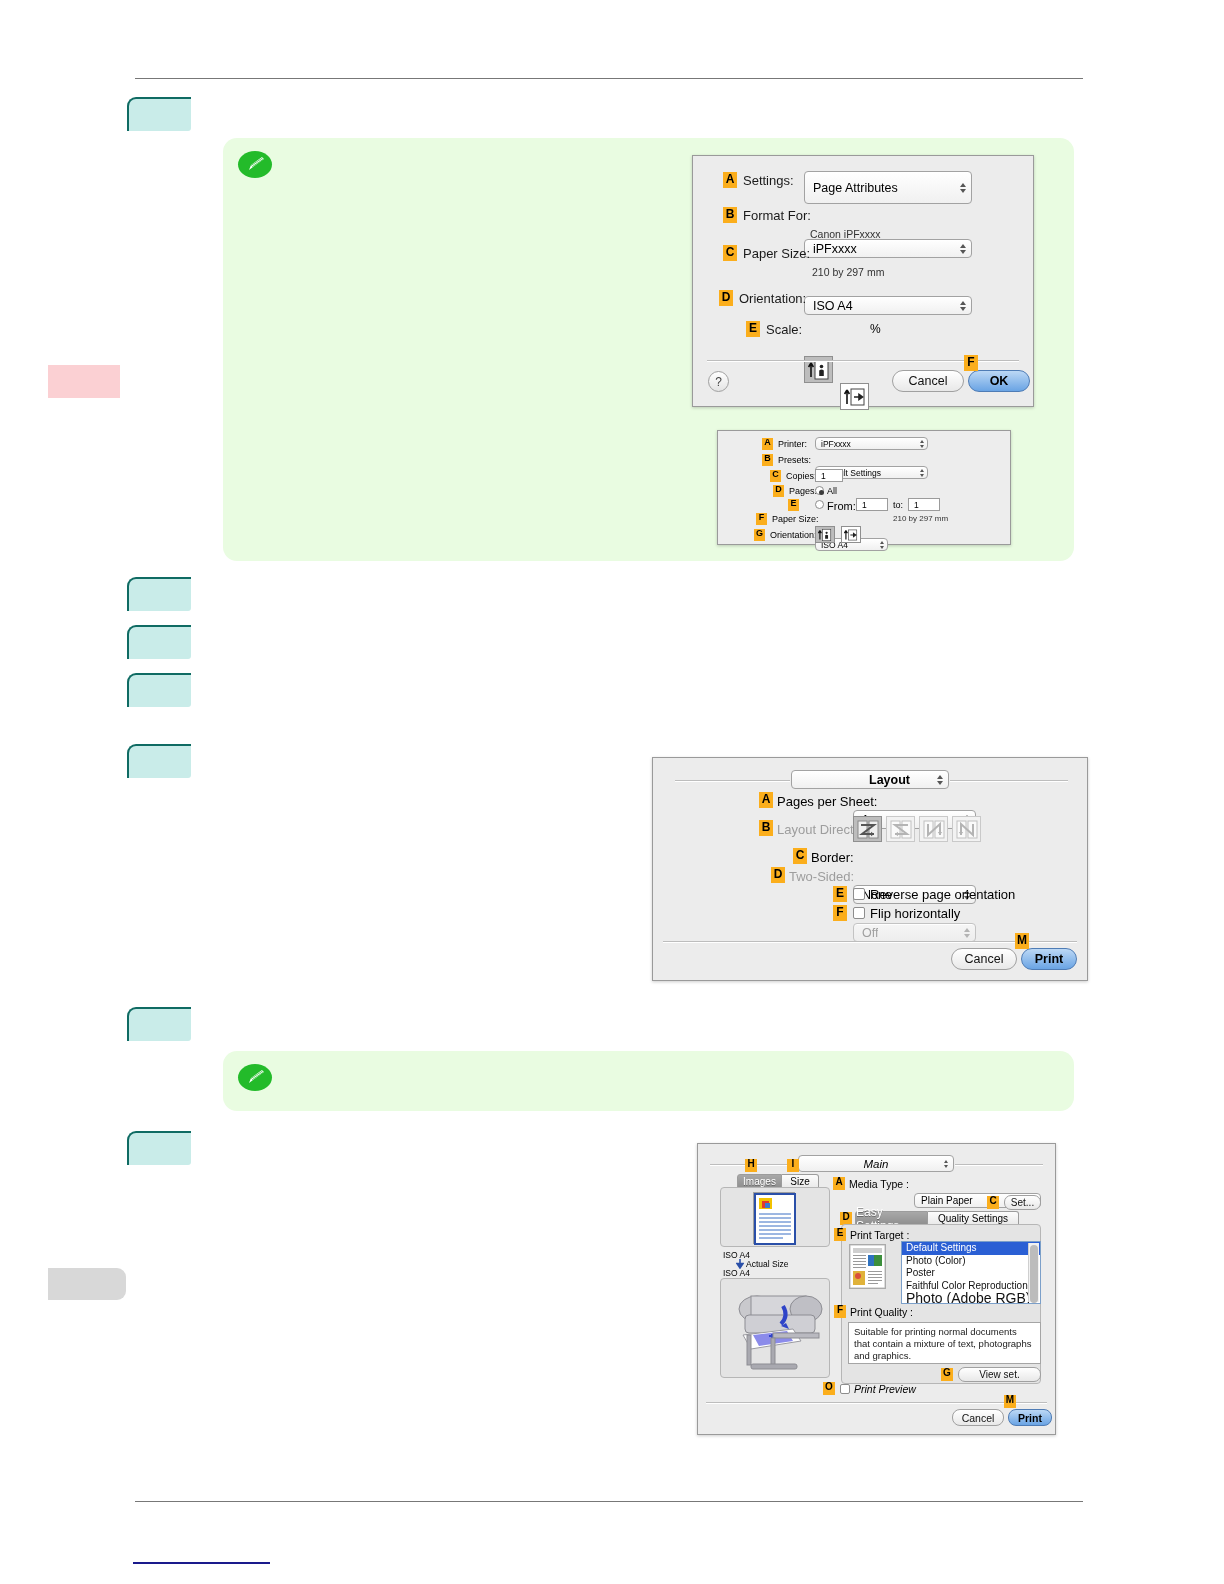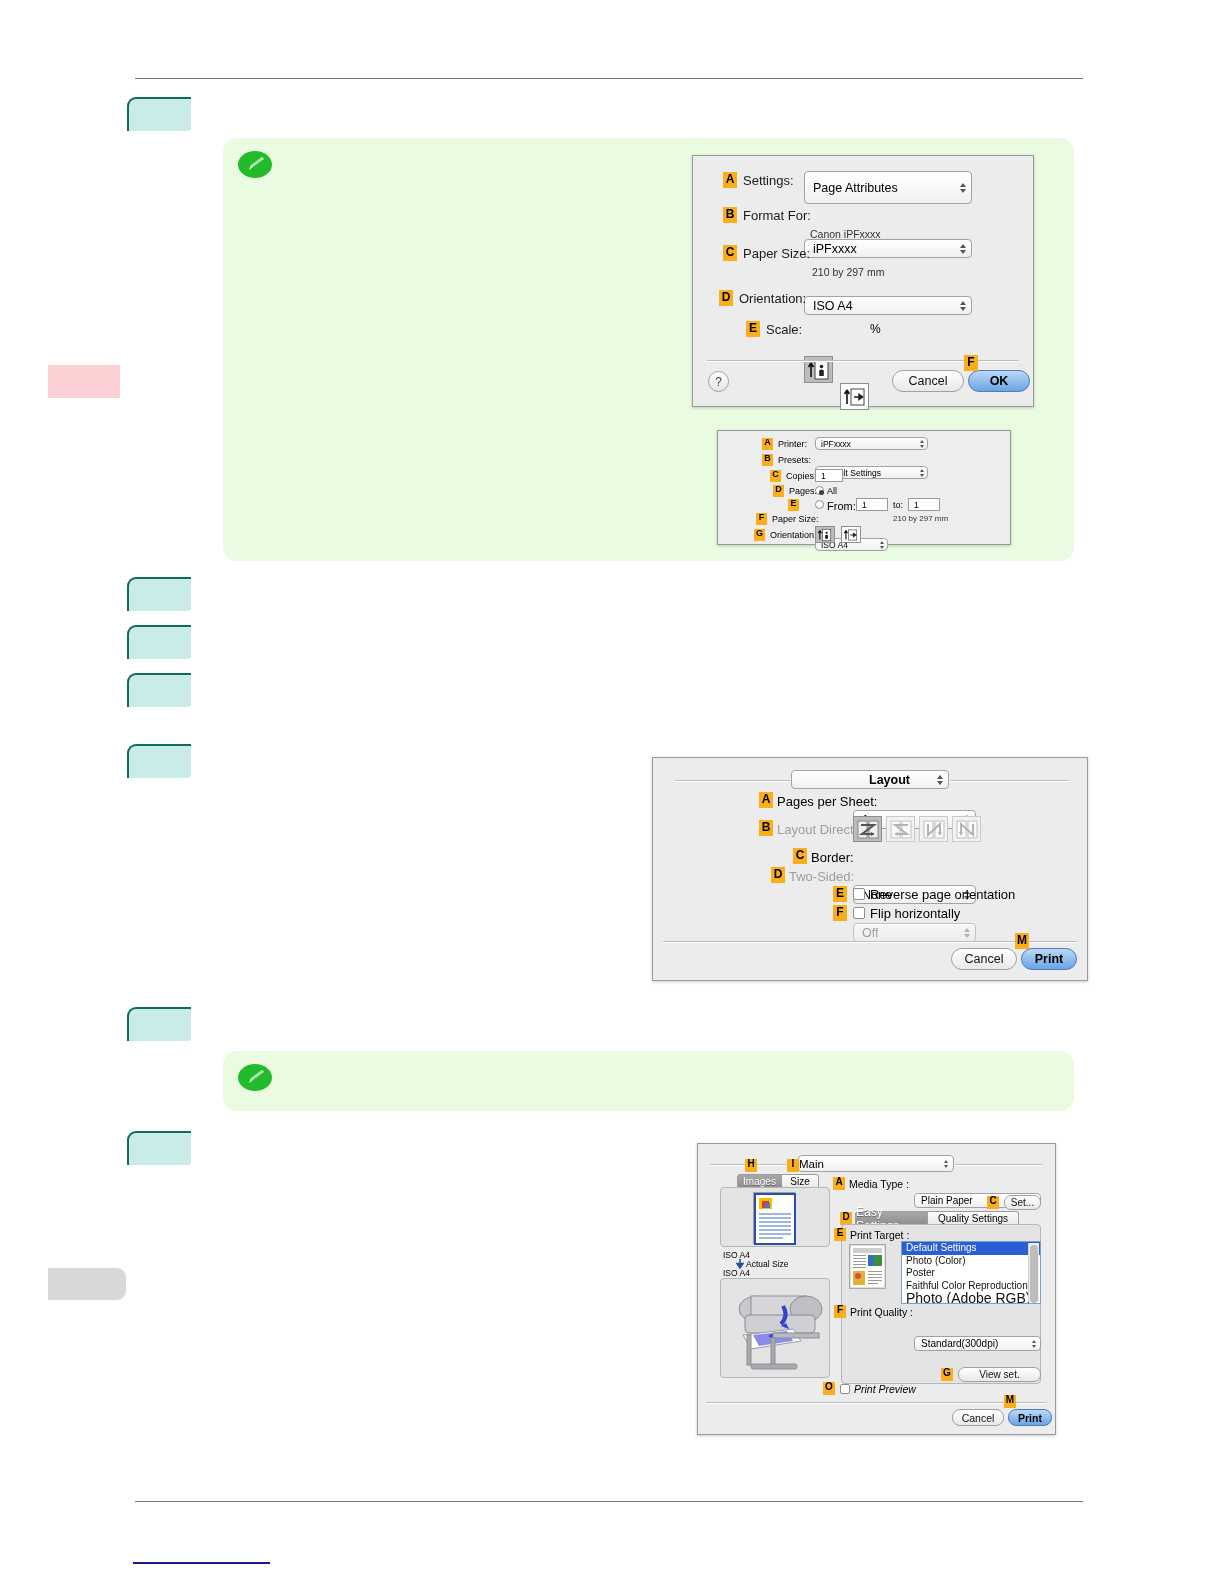--- a/index.html
+++ b/index.html
@@ -412,21 +412,21 @@
         <line x1="6" y1="9.5" x2="17.5" y2="2" stroke="#23bb2a" stroke-width="0.7"></line>
         <line x1="7.2" y1="10.7" x2="18.4" y2="3.2" stroke="#23bb2a" stroke-width="0.7"></line>
       </svg>
     </div>
   </div>
 
   <div class="dlg" style="left:697px;top:1143px;width:357px;height:290px;">
 
     <div class="sep" style="left:12px;top:20px;width:87px;"></div>
     <div class="sep" style="left:257px;top:20px;width:88px;"></div>
-    <div class="pop" style="left:100px;top:11px;width:156px;height:17px;font-size:11.5px;justify-content:flex-start;">
+    <div class="pop" style="left:100px;top:11px;width:156px;height:17px;font-size:11.5px;justify-content:center;font-style:italic;">
       <span>Main</span>
       <span class="arrows">
           <i class="up" style="border-bottom-width:3px;border-left-width:2.5px;border-right-width:2.5px;"></i>
           <i class="dn" style="border-top-width:3px;border-left-width:2.5px;border-right-width:2.5px;"></i>
         </span>
     </div>
 
     <span class="badge" style="position:absolute;left:47px;top:15px;width:12px;height:13px;font-size:10px;">H</span>
     <span class="badge" style="position:absolute;left:89px;top:15px;width:12px;height:13px;font-size:10px;">I</span>
     <div class="segtabs" style="left:39px;top:30px;">
@@ -549,20 +549,21 @@
     <span class="badge" style="position:absolute;left:136px;top:161px;width:12px;height:13px;font-size:10px;">F</span>
     <span class="plain" style="left:152px;top:162px;font-size:10.5px;">Print Quality :</span>
     <div class="pop" style="left:216px;top:160px;width:127px;height:15px;font-size:10px;">
       <span class="txt" style="padding-left:6px;">Standard(300dpi)</span>
       <span class="arrows" style="right:4px;">
           <i class="up" style="border-bottom-width:3px;border-left-width:2.5px;border-right-width:2.5px;"></i>
           <i class="dn" style="border-top-width:3px;border-left-width:2.5px;border-right-width:2.5px;"></i>
         </span>
     </div>
 
+    <div class="descbox" style="left:150px;top:178px;width:193px;height:42px;font-size:9.5px;">Suitable for printing normal documents that contain a mixture of text, photographs and graphics.</div>
 
     <span class="badge" style="position:absolute;left:243px;top:224px;width:12px;height:13px;font-size:10px;">G</span>
     <div class="btn" style="position:absolute;left:260px;top:223px;width:83px;height:15px;font-size:10px;border-radius:7px;">
       <span>View set.</span>
     </div>
 
     <span class="badge" style="position:absolute;left:125px;top:238px;width:12px;height:13px;font-size:10px;">O</span>
     <div class="ckbox" style="position:absolute;left:142px;top:240px;width:10px;height:10px;"></div>
     <span class="plain" style="left:156px;top:239px;font-size:10.5px;font-style:italic;">Print Preview</span>
 

